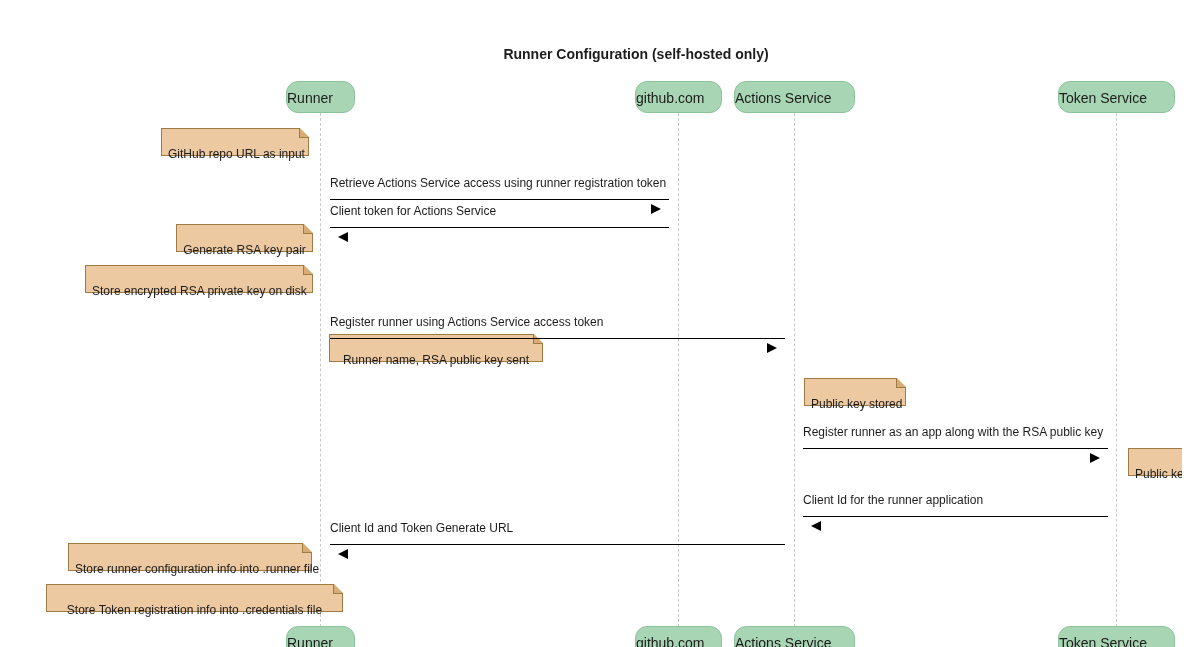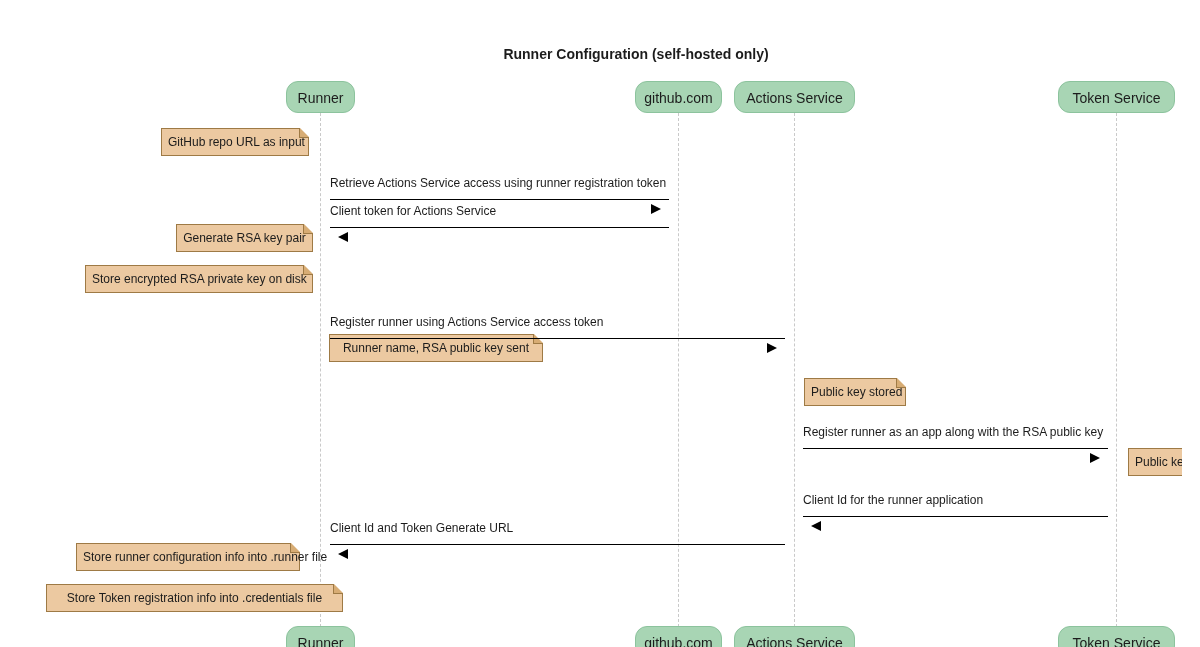--- a/index.html
+++ b/index.html
@@ -41,40 +41,39 @@
     top: 77px;
     height: 514px;
     width: 0;
     border-left: 1px dashed var(--lifeline);
   }
 
   .participant {
     position: absolute;
     height: 32px;
     line-height: 32px;
-    text-align: center;
     font-size: 14px;
     background: var(--participant-fill);
     border: 1px solid var(--participant-border);
     border-radius: 12px;
     color: var(--text);
     white-space: nowrap;
   }
 
   .note {
     position: absolute;
     height: 28px;
     line-height: 26px;
     font-size: 12px;
     text-align: center;
     background: var(--note-fill);
     border: 1px solid var(--note-border);
     color: var(--text);
     white-space: nowrap;
-    padding: 0 6px;
+    padding: 12px 6px;
   }
   .note::before {
     content: "";
     position: absolute;
     top: -1px;
     right: -1px;
     border-style: solid;
     border-width: 0 9px 9px 0;
     border-color: var(--background) var(--background) var(--note-fold) var(--note-fold);
     box-shadow: -1px 1px 0 var(--note-border);
@@ -132,21 +131,21 @@
   <div class="participant" style="left:599px; top:590px; width:87px">github.com</div>
   <div class="participant" style="left:698px; top:590px; width:121px">Actions Service</div>
   <div class="participant" style="left:1022px; top:590px; width:117px">Token Service</div>
 
   <div class="note" style="left:125px; top:92px; width:148px">GitHub repo URL as input</div>
   <div class="note" style="left:49px; top:229px; width:228px">Store encrypted RSA private key on disk</div>
   <div class="note" style="left:140px; top:188px; width:137px">Generate RSA key pair</div>
   <div class="note" style="left:293px; top:298px; width:214px">Runner name, RSA public key sent</div>
   <div class="note" style="left:768px; top:342px; width:102px">Public key stored</div>
   <div class="note" style="left:1092px; top:412px; width:101px">Public key stored</div>
-  <div class="note" style="left:40px; top:507px; width:224px">Store runner configuration info into .runner file</div>
+  <div class="note" style="left:32px; top:507px; width:244px">Store runner configuration info into .runner file</div>
   <div class="note" style="left:10px; top:548px; width:297px">Store Token registration info into .credentials file</div>
 
   <div class="message" style="left:285px; top:131px; width:357px">
     <div class="msg-text">Retrieve Actions Service access using runner registration token</div>
     <div class="msg-line dir-right">
         <span class="head"></span>
       </div>
   </div>
 
   <div class="message" style="left:285px; top:159px; width:357px">

